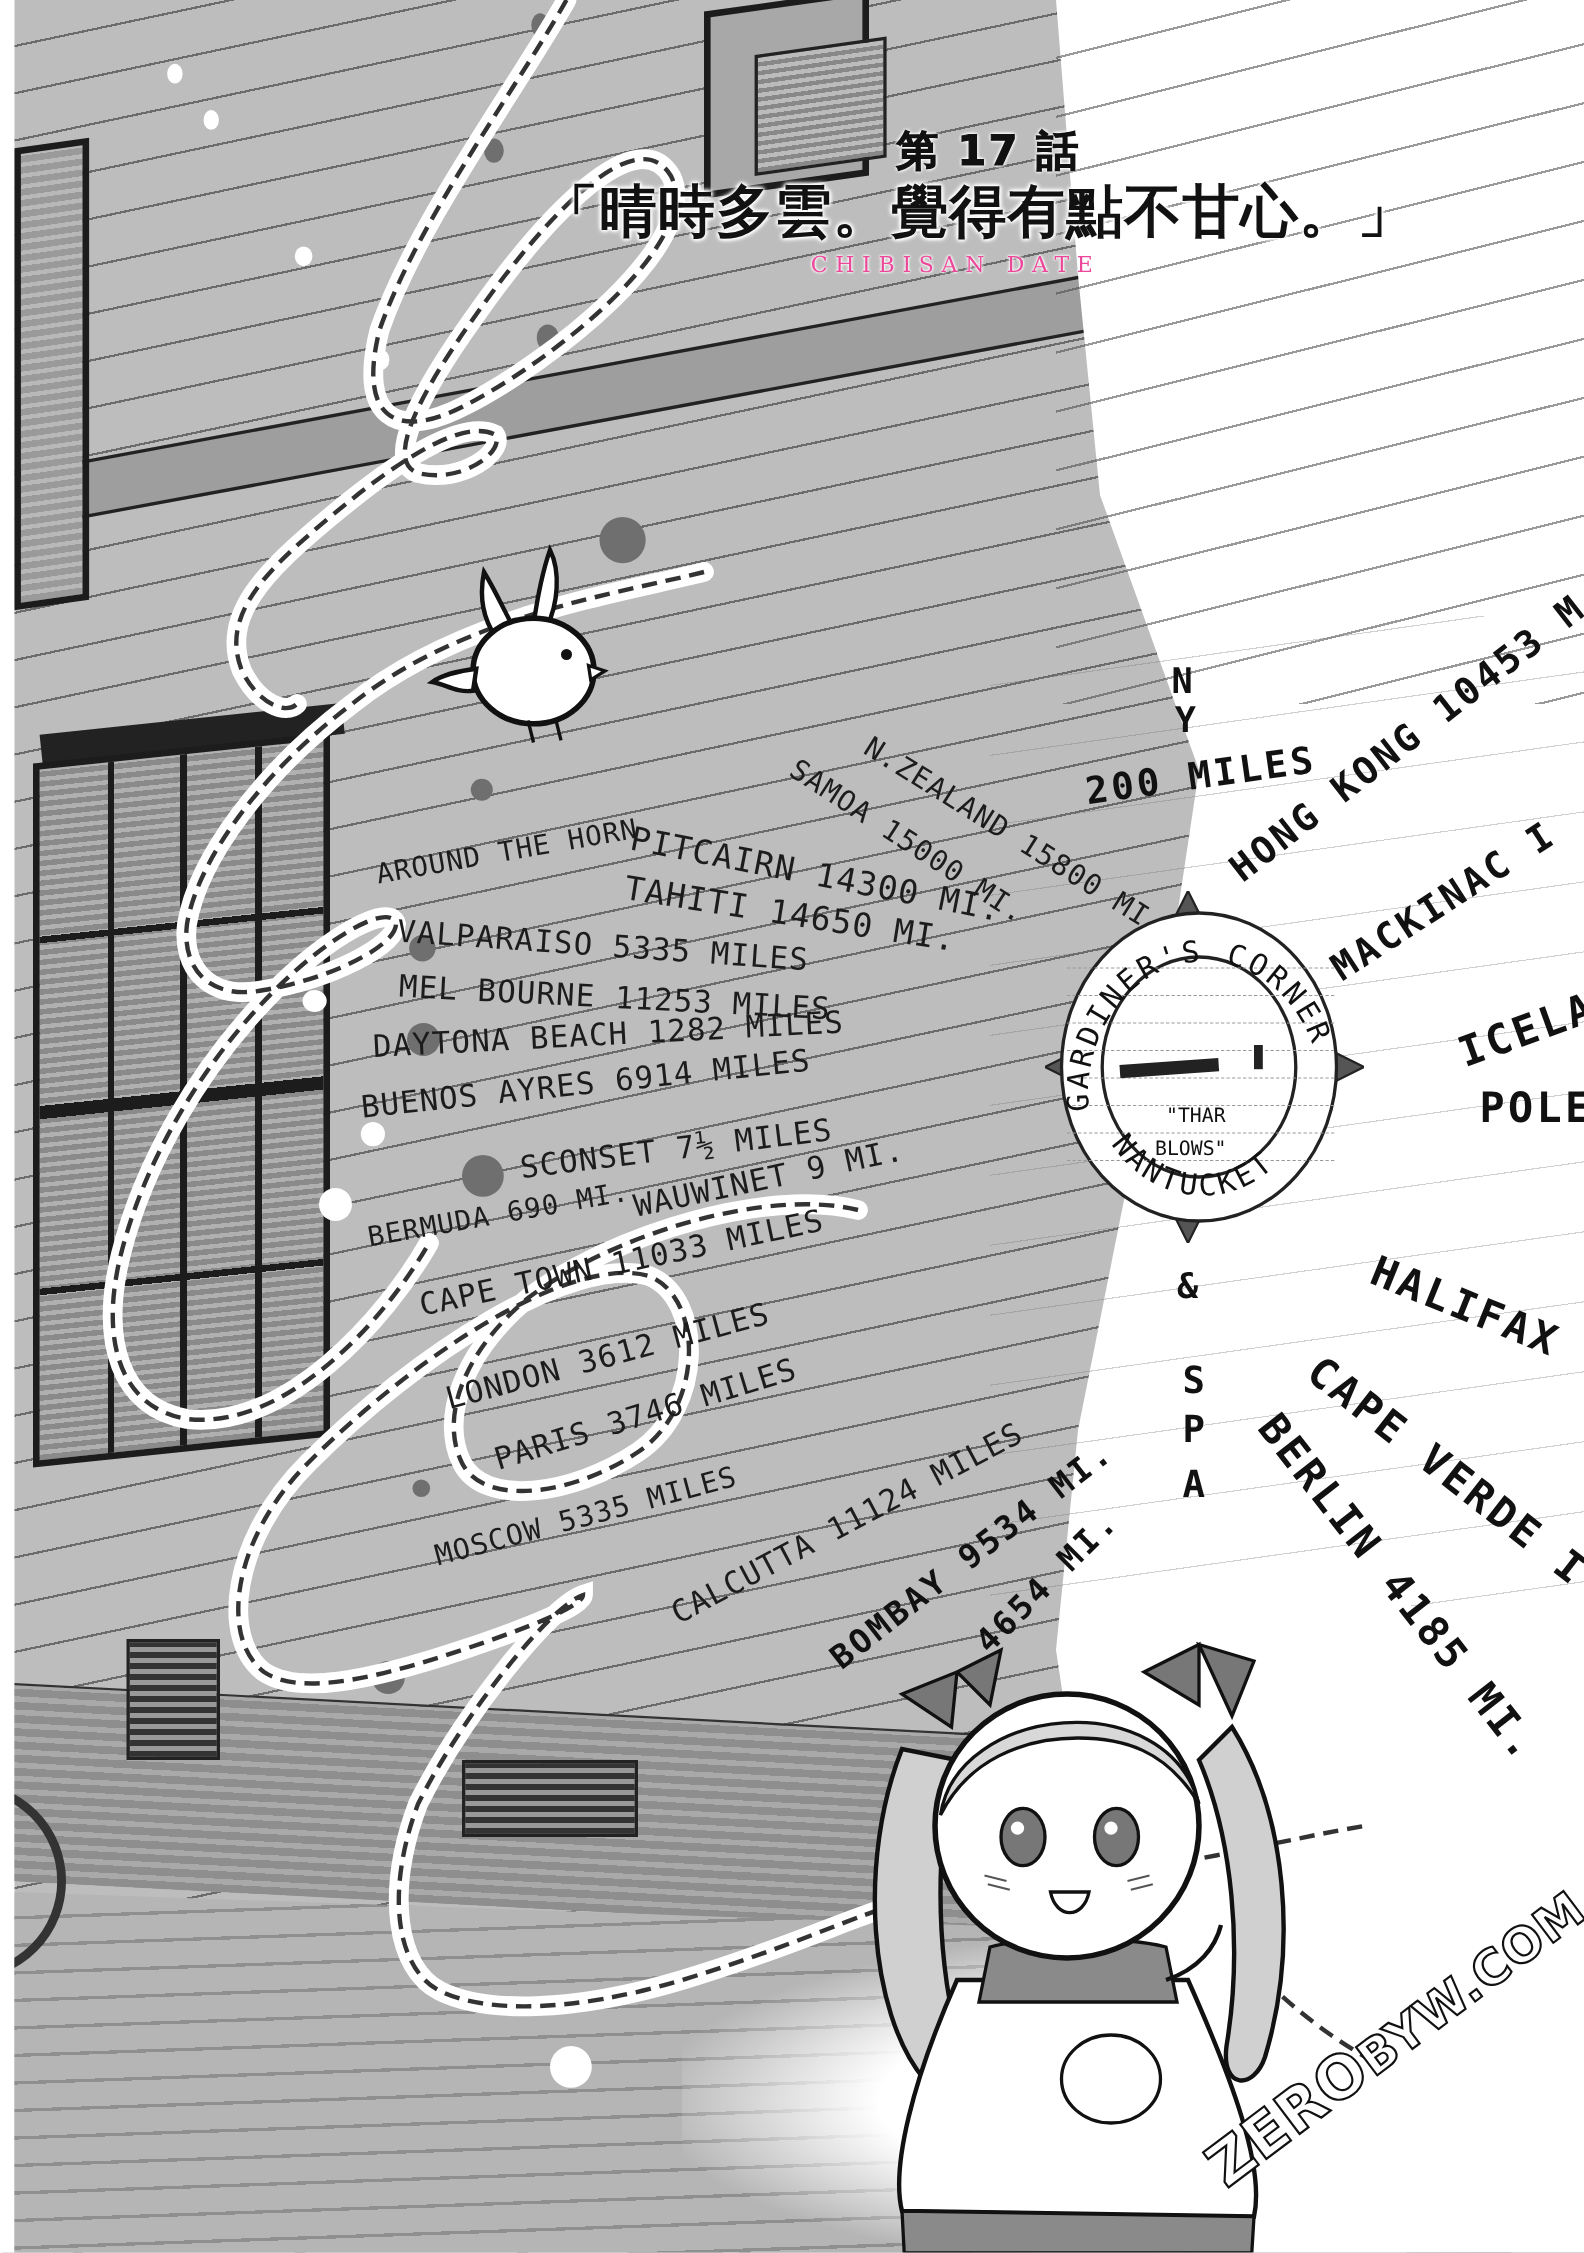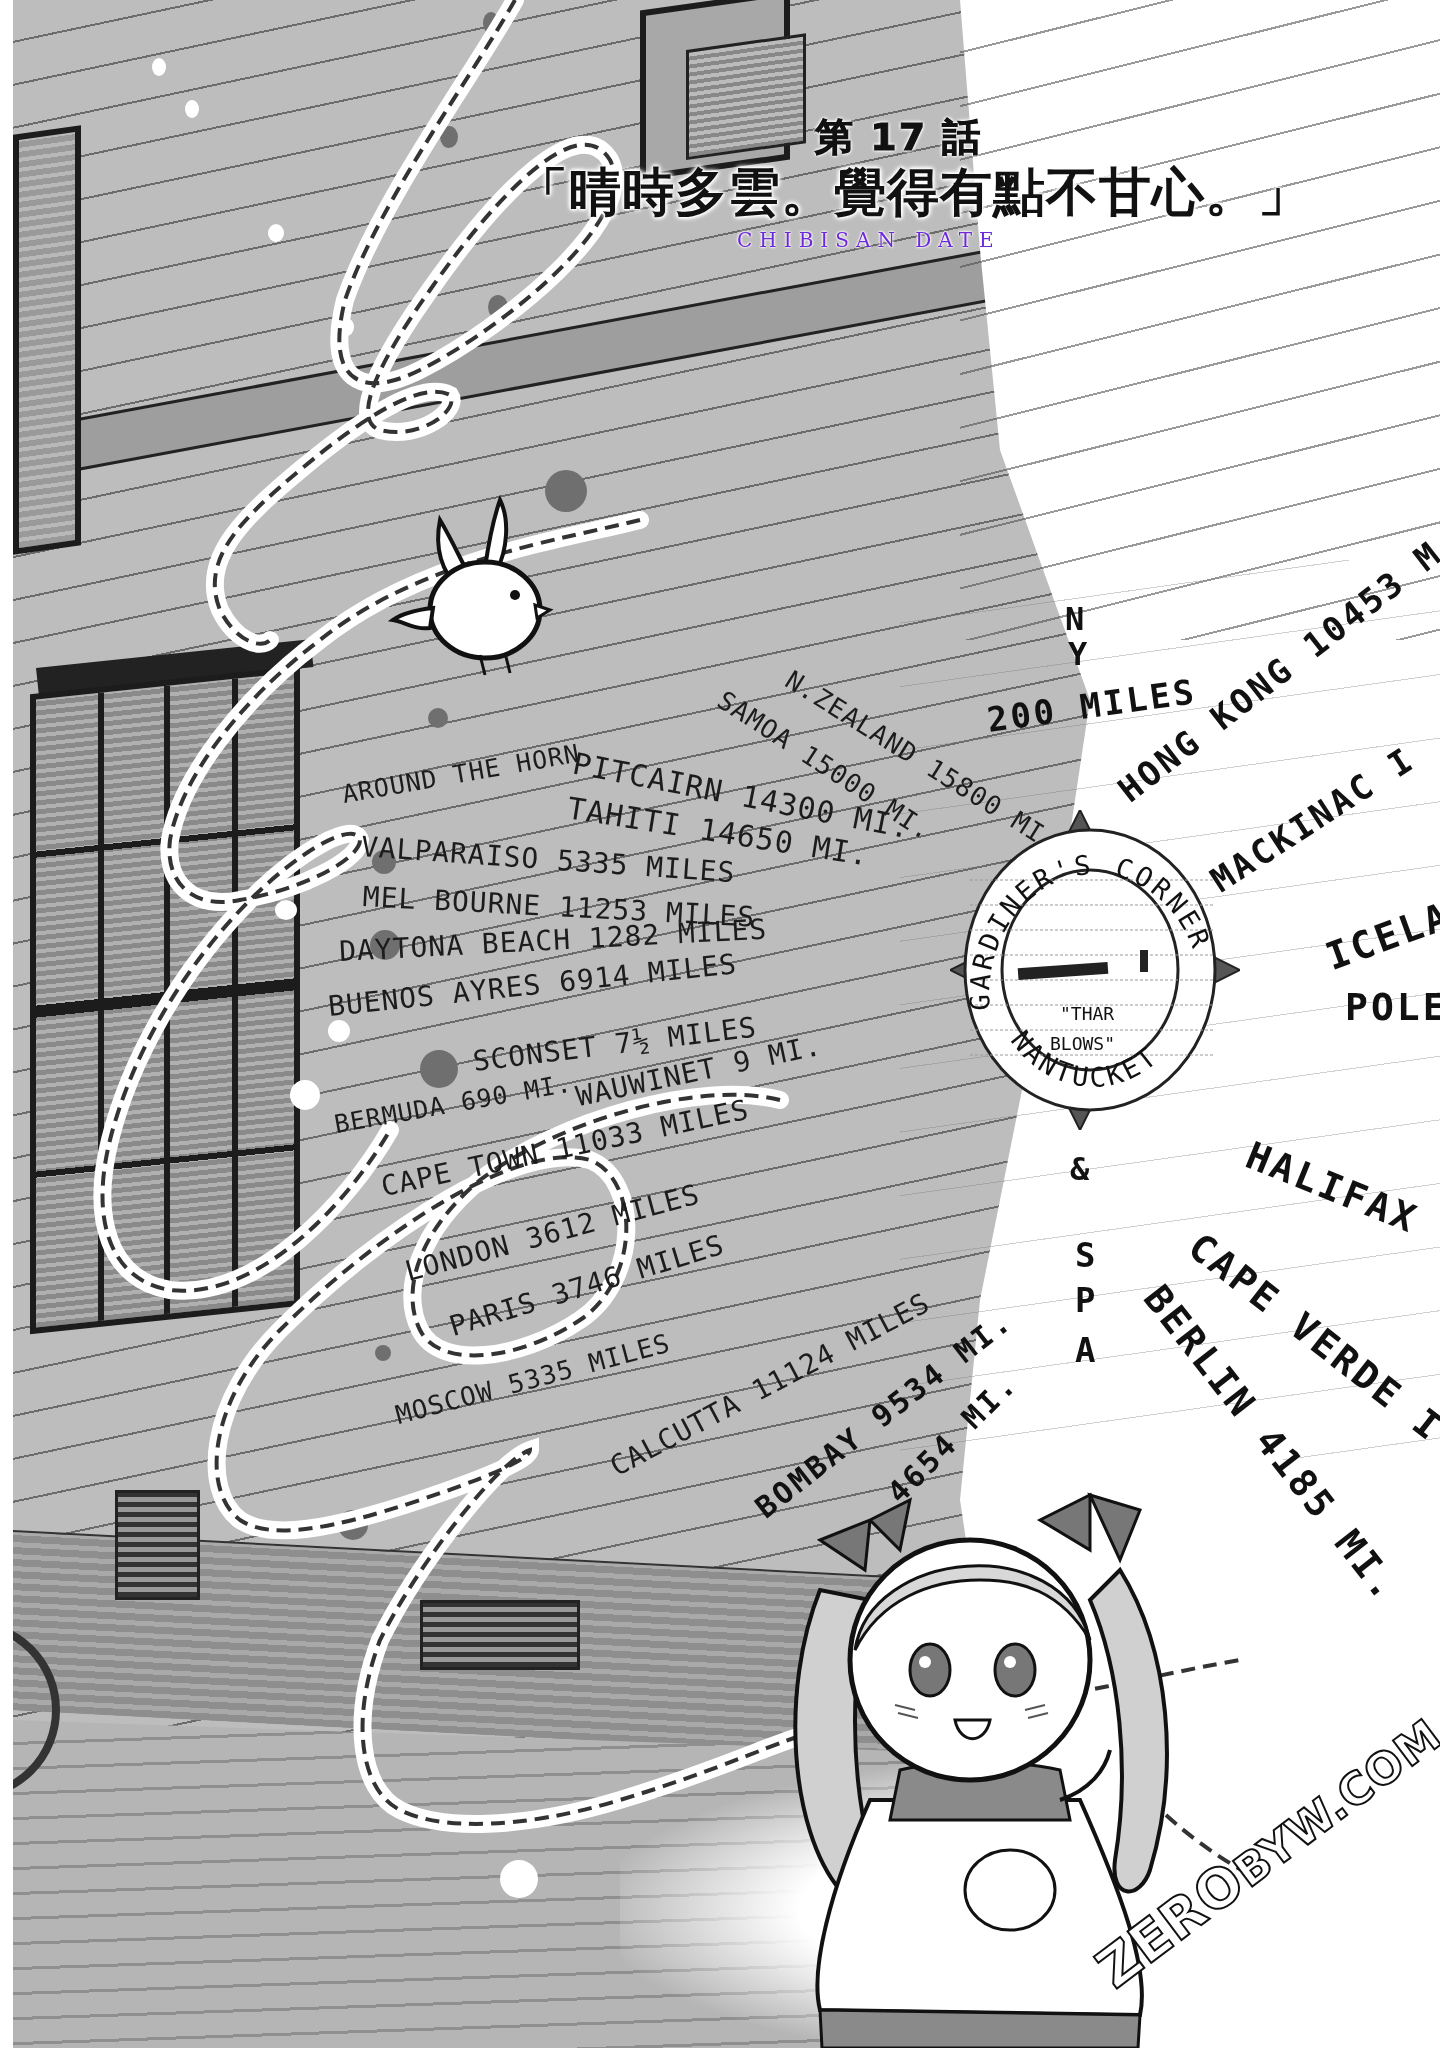--- a/index.html
+++ b/index.html
@@ -54,22 +54,22 @@
   
   .trail { position:absolute; left:0; top:0; width:1440px; height:2048px; pointer-events:none; }
 
   
   .dot { position:absolute; border-radius:50%; }
   .dot.dark { background:#6f6f6f; }
   .dot.white { background:#ffffff; }
   .ep-title { position:absolute; left:815px; top:112px; font-family:"DejaVu Sans", sans-serif; font-size:38px; font-weight:bold; color:#111;
               -webkit-text-stroke:1px #111; text-shadow: 0 0 3px #fff, 0 0 3px #fff, 0 0 4px #fff, 0 0 4px #fff; letter-spacing:2px; z-index:20; }
   .chapter-title { position:absolute; left:492px; top:158px; font-family:"DejaVu Sans", sans-serif; font-size:52px; font-weight:bold; color:#111;
-              text-shadow: 0 0 3px #fff, 0 0 3px #fff, 0 0 5px #fff, 0 0 5px #fff, 0 0 6px #fff; letter-spacing:1px; z-index:20; white-space:nowrap;margin-left:24px; }
-  .subtitle { position:absolute; left:737px; top:228px; font-family:"DejaVu Serif", serif; font-size:20px; color:#6d28d9; letter-spacing:7px;
+              text-shadow: 0 0 3px #fff, 0 0 3px #fff, 0 0 5px #fff, 0 0 5px #fff, 0 0 6px #fff; letter-spacing:1px; z-index:20; white-space:nowrap; }
+  .subtitle { position:absolute; left:737px; top:228px; font-family:"DejaVu Serif", serif; font-size:20px; color:#ec4899; letter-spacing:7px;
               text-shadow: 0 0 2px #fff, 0 0 3px #fff, 0 0 3px #fff; z-index:20; white-space:nowrap; }
 
   
   .bird { position:absolute; left:385px; top:490px; width:175px; height:200px; z-index:15; }
 
   
   .wt { position:absolute; font-family:"DejaVu Sans Mono", monospace; color:#1c1c1c; white-space:nowrap; transform-origin:left bottom;
         letter-spacing:1px; font-weight:normal; z-index:12; }
   .wt.bold { font-weight:bold; color:#111; letter-spacing:3px; }
 

